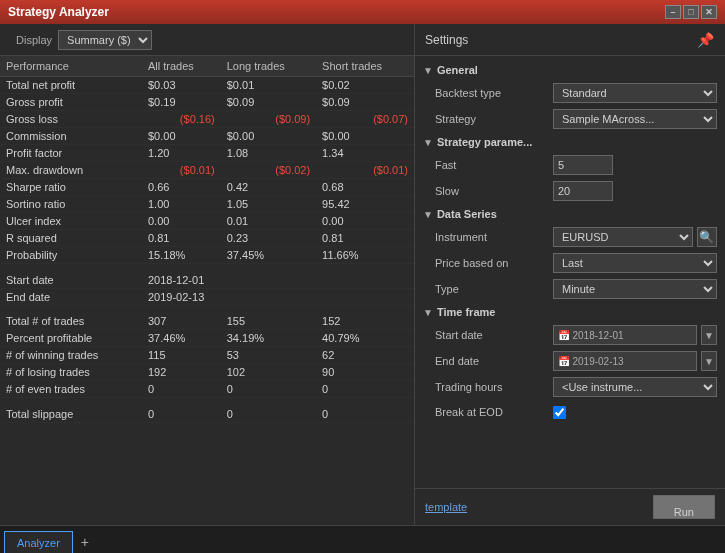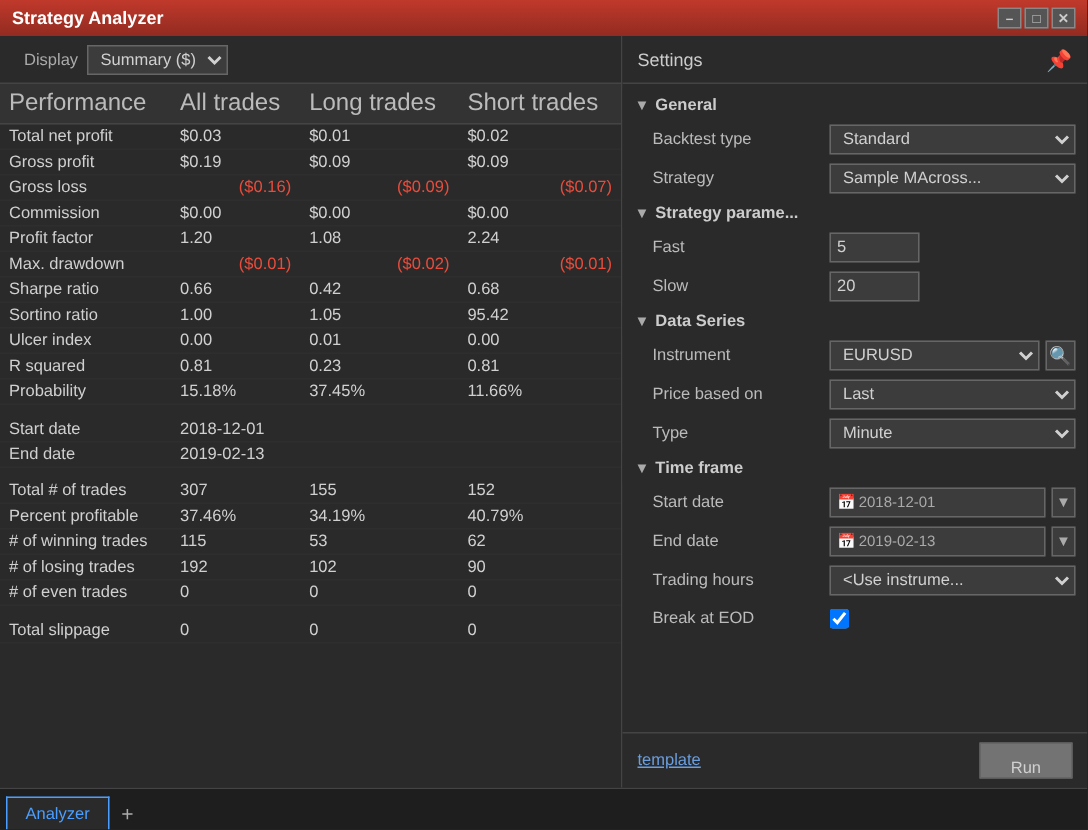--- a/index.html
+++ b/index.html
@@ -77,21 +77,21 @@
     }
     .perf-table thead tr {
       background: #333;
       color: #bbb;
     }
     .perf-table thead th {
       padding: 4px 6px;
       text-align: left;
       border-bottom: 1px solid #444;
       font-weight: normal;
-      font-size: 16px;
+      font-size: 11px;
     }
     .perf-table tbody td {
       padding: 2px 6px;
       font-size: 11px;
       border-bottom: 1px solid #2e2e2e;
     }
     .perf-table tbody tr.spacer td { height: 8px; background: #2a2a2a; border: none; }
 
     .red { color: #e74c3c; text-align: right; }
     .normal { color: #d0d0d0; }
@@ -323,21 +323,21 @@
             <tr>
       <td>Commission</td>
       <td class="normal">$0.00</td>
       <td class="normal">$0.00</td>
       <td class="normal">$0.00</td>
     </tr>
             <tr>
       <td>Profit factor</td>
       <td class="normal">1.20</td>
       <td class="normal">1.08</td>
-      <td class="normal">2.24</td>
+      <td class="normal">1.34</td>
     </tr>
             <tr>
       <td>Max. drawdown</td>
       <td class="red">($0.01)</td>
       <td class="red">($0.02)</td>
       <td class="red">($0.01)</td>
     </tr>
             <tr>
       <td>Sharpe ratio</td>
       <td class="normal">0.66</td>

